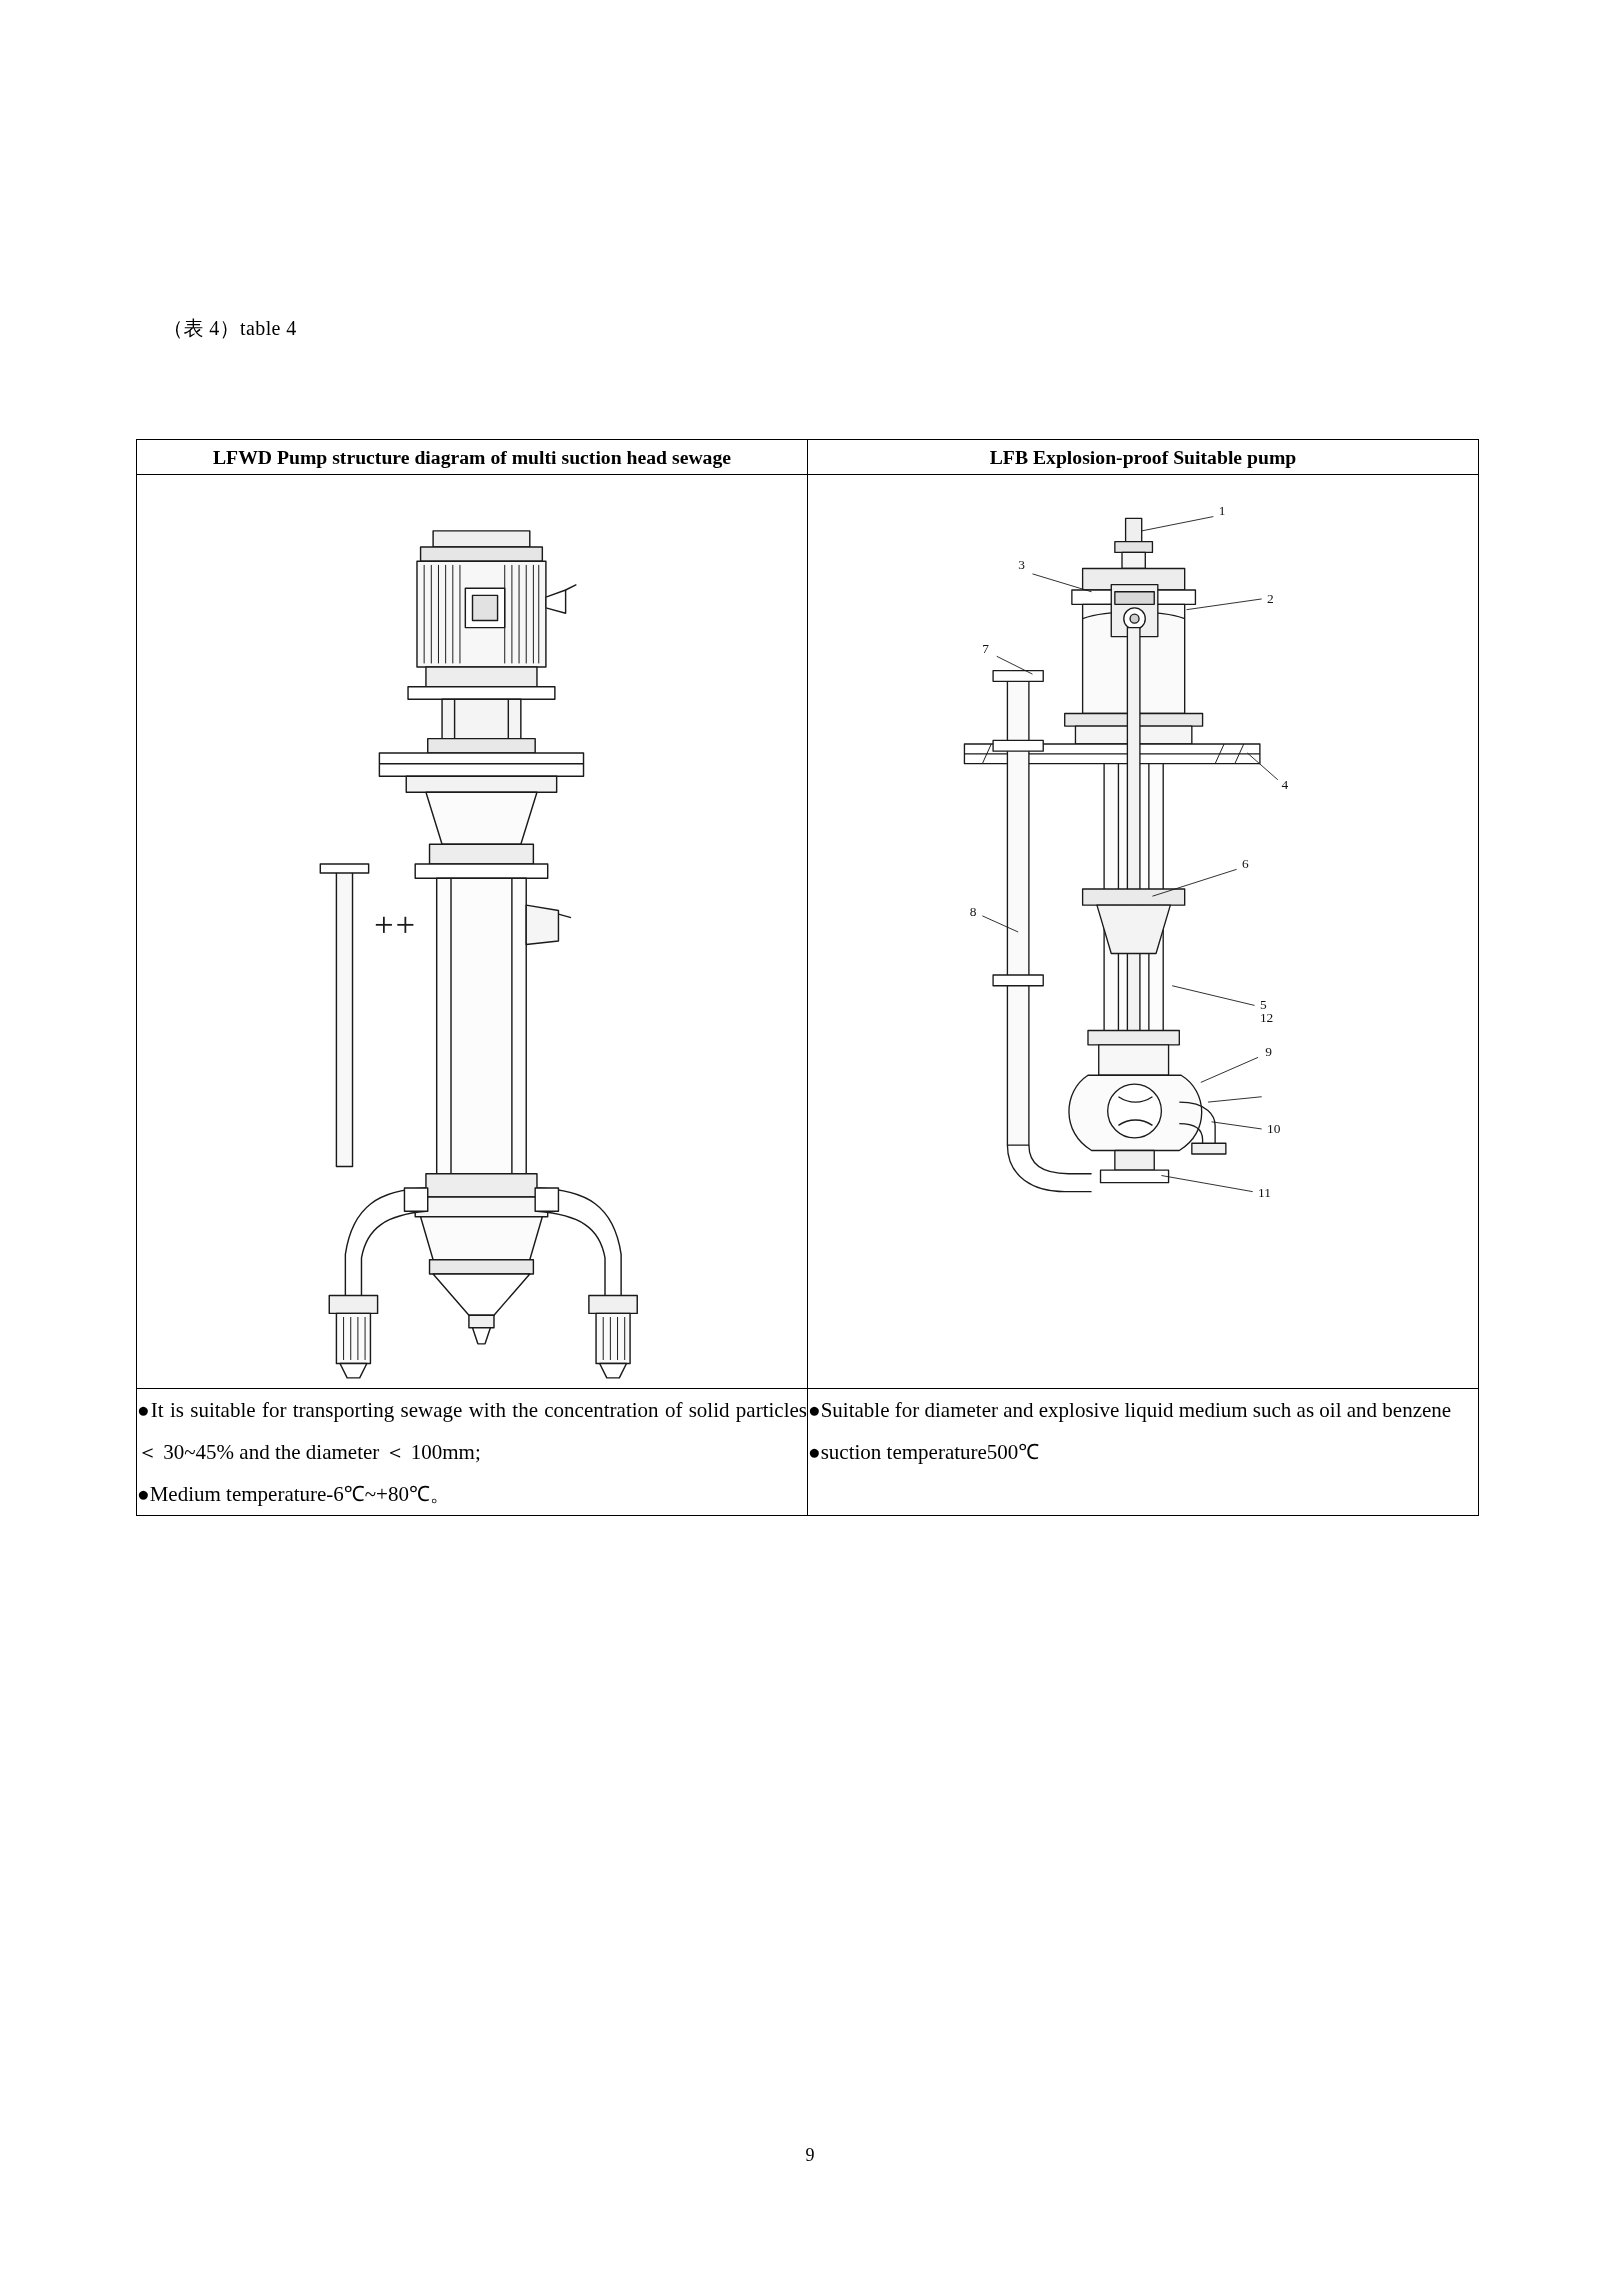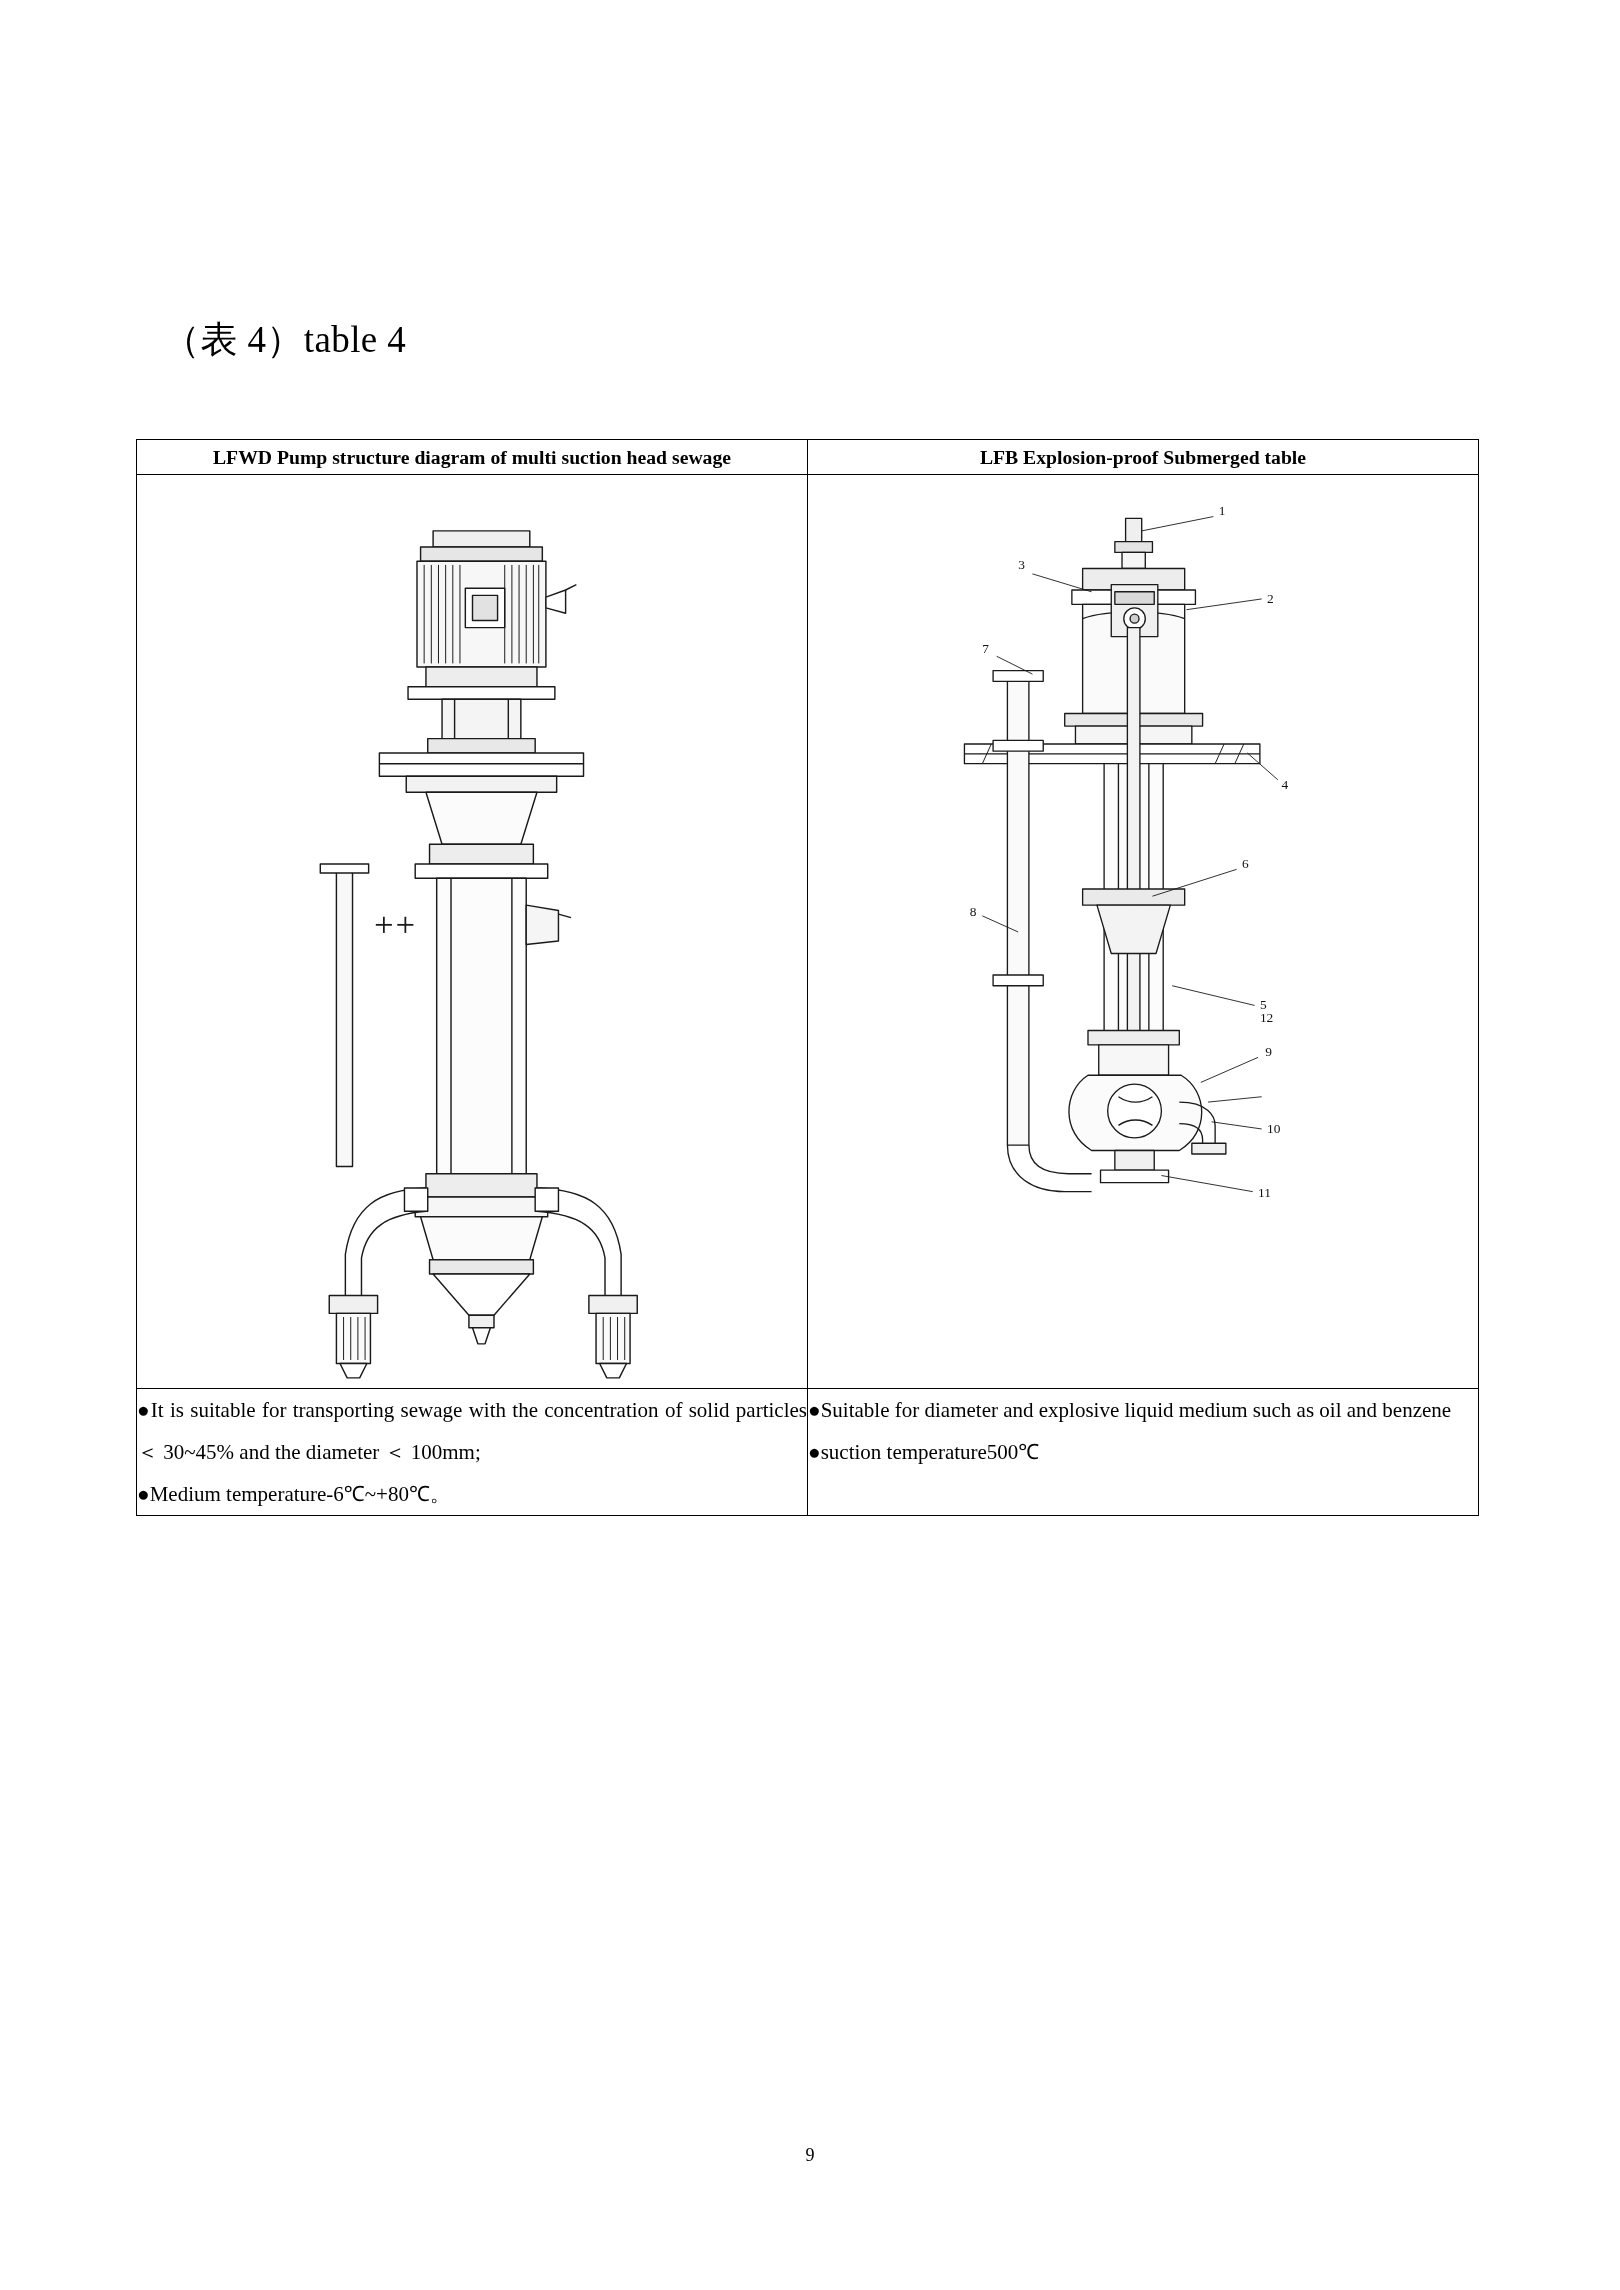--- a/index.html
+++ b/index.html
@@ -19,21 +19,21 @@
     position: absolute;
     left: 0; top: 0;
     width: 1620px;
     height: 2291px;
     background: #ffffff;
   }
   .caption {
     position: absolute;
     left: 163px;
     top: 315px;
-    font-size: 37px;
+    font-size: 20px;
     letter-spacing: 0.4px;
     white-space: nowrap;
   }
   table.main {
     position: absolute;
     left: 136px;
     top: 439px;
     width: 1343px;
     border-collapse: collapse;
     table-layout: fixed;
@@ -104,21 +104,21 @@
   <div class="caption">（表 4）table 4</div>
 
   <table class="main">
     <colgroup>
       <col style="width:50%">
       <col style="width:50%">
     </colgroup>
     <tbody>
       <tr>
         <td class="th-en">LFWD Pump structure diagram of multi suction head sewage</td>
-        <td class="th-en">LFB Explosion-proof Submerged table</td>
+        <td class="th-en">LFB Explosion-proof Suitable pump</td>
       </tr>
 
       <tr>
         <td class="img-cell">
           <div class="figwrap">
             <svg width="573" height="896" viewBox="0 0 640 1000">
               <g stroke="#1a1a1a" stroke-width="1.6" fill="none" stroke-linejoin="round">
 
                 <rect x="276" y="52" width="108" height="18" fill="#efefef"></rect>
                 <rect x="262" y="70" width="136" height="16" fill="#e6e6e6"></rect>

